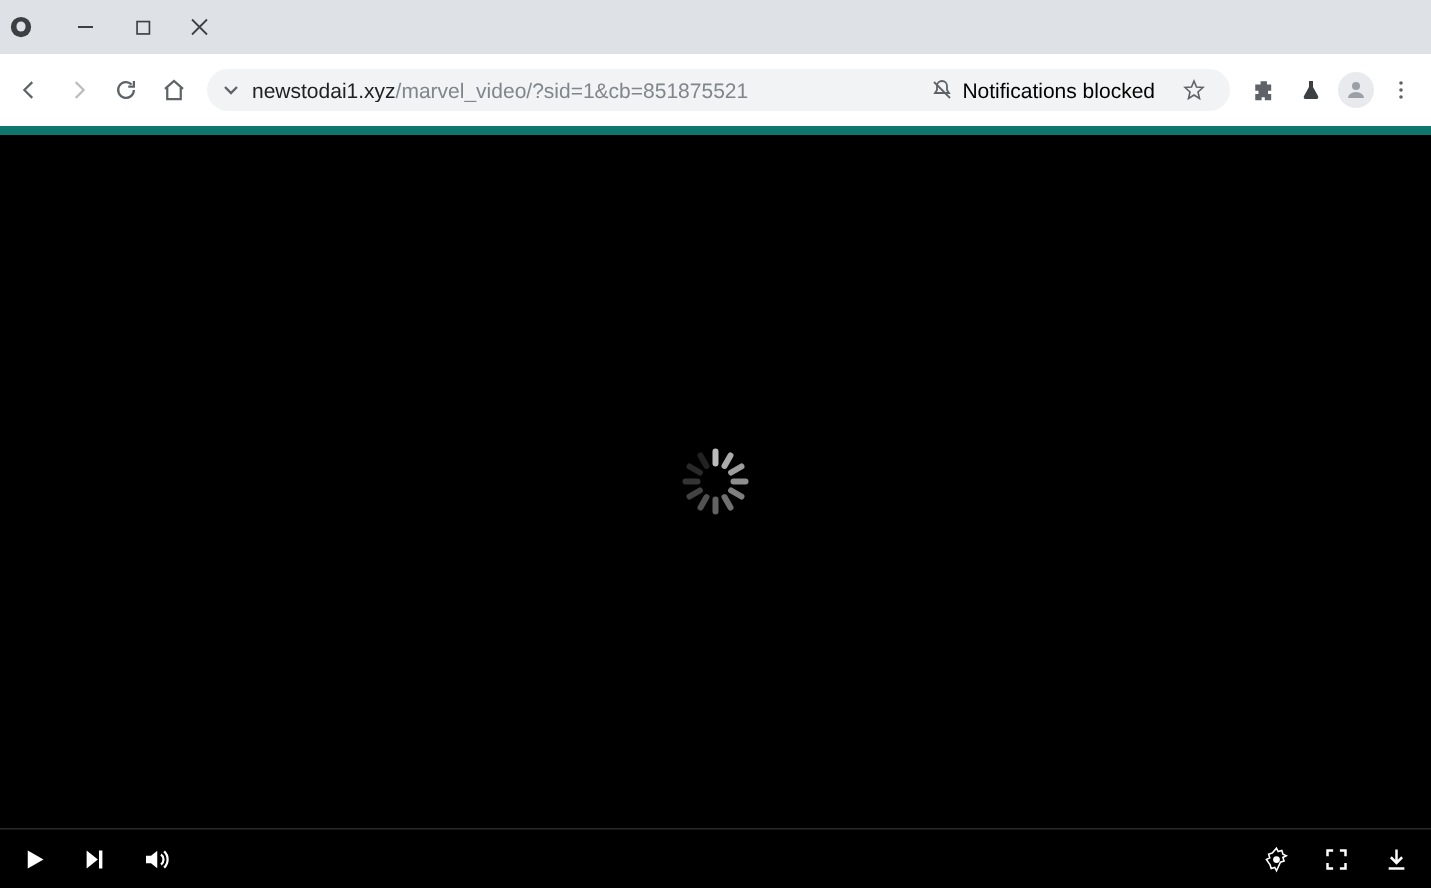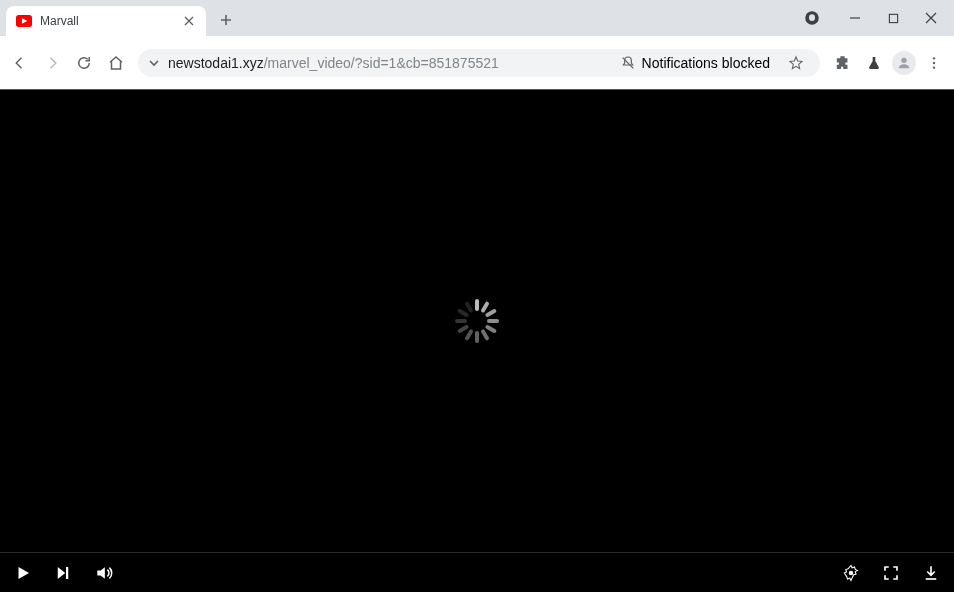--- a/index.html
+++ b/index.html
@@ -61,21 +61,21 @@
   }
 
   
   .toolbar {
     height: 54px;
     background: #fff;
     display: flex;
     align-items: center;
     padding: 0 6px;
     gap: 4px;
-    border-bottom: 1px solid #0f766e;
+    border-bottom: 6px solid #0f766e;
   }
   .tb-btn {
     width: 28px; height: 28px; display:flex; align-items:center; justify-content:center;
     color:#5f6368; border-radius:50%;
   }
   .tb-btn.disabled { color: #babcbe; }
   .omnibox {
     flex: 1;
     height: 28px;
     background: #f1f3f4;
@@ -136,41 +136,20 @@
   }
   .vc-left, .vc-right { display:flex; align-items:center; gap: 22px; }
   .vc-spacer { flex: 1; }
   .vc-btn { display:flex; align-items:center; justify-content:center; color:#fff; }
 
 </style>
 </head>
 <body>
 
 <div class="titlebar">
-  <div class="tabstrip">
-    <div class="tab">
-      <span class="tab-favicon">
-        <svg width="16" height="12" viewBox="0 0 24 18">
-            <rect width="24" height="18" rx="4" fill="#ff0000"></rect>
-            <path d="M9 5 L17 9 L9 13 Z" fill="#fff"></path>
-          </svg>
-      </span>
-      <span class="tab-title">Marvall</span>
-      <span class="tab-close">
-        <svg width="10" height="10" viewBox="0 0 10 10">
-            <path d="M1 1 L9 9 M9 1 L1 9" stroke="#5f6368" stroke-width="1.4"></path>
-          </svg>
-      </span>
-    </div>
-    <div class="newtab">
-      <svg width="12" height="12" viewBox="0 0 12 12">
-          <path d="M6 1 V11 M1 6 H11" stroke="#5f6368" stroke-width="1.6"></path>
-        </svg>
-    </div>
-  </div>
   <div class="win-controls">
     <div class="tb-btn" style="margin-right:8px;">
       <svg width="18" height="18" viewBox="0 0 24 24">
           <circle cx="12" cy="12" r="9" fill="#3c4043"></circle>
           <path d="M8 11 a4 4 0 0 1 8 0 v1 a4 4 0 0 1 -8 0 z" fill="#dee1e6"></path>
         </svg>
     </div>
     <div class="win-btn">
       <svg width="12" height="12" viewBox="0 0 12 12">
           <path d="M1 6 H11" stroke="#3c4043" stroke-width="1.2"></path>

